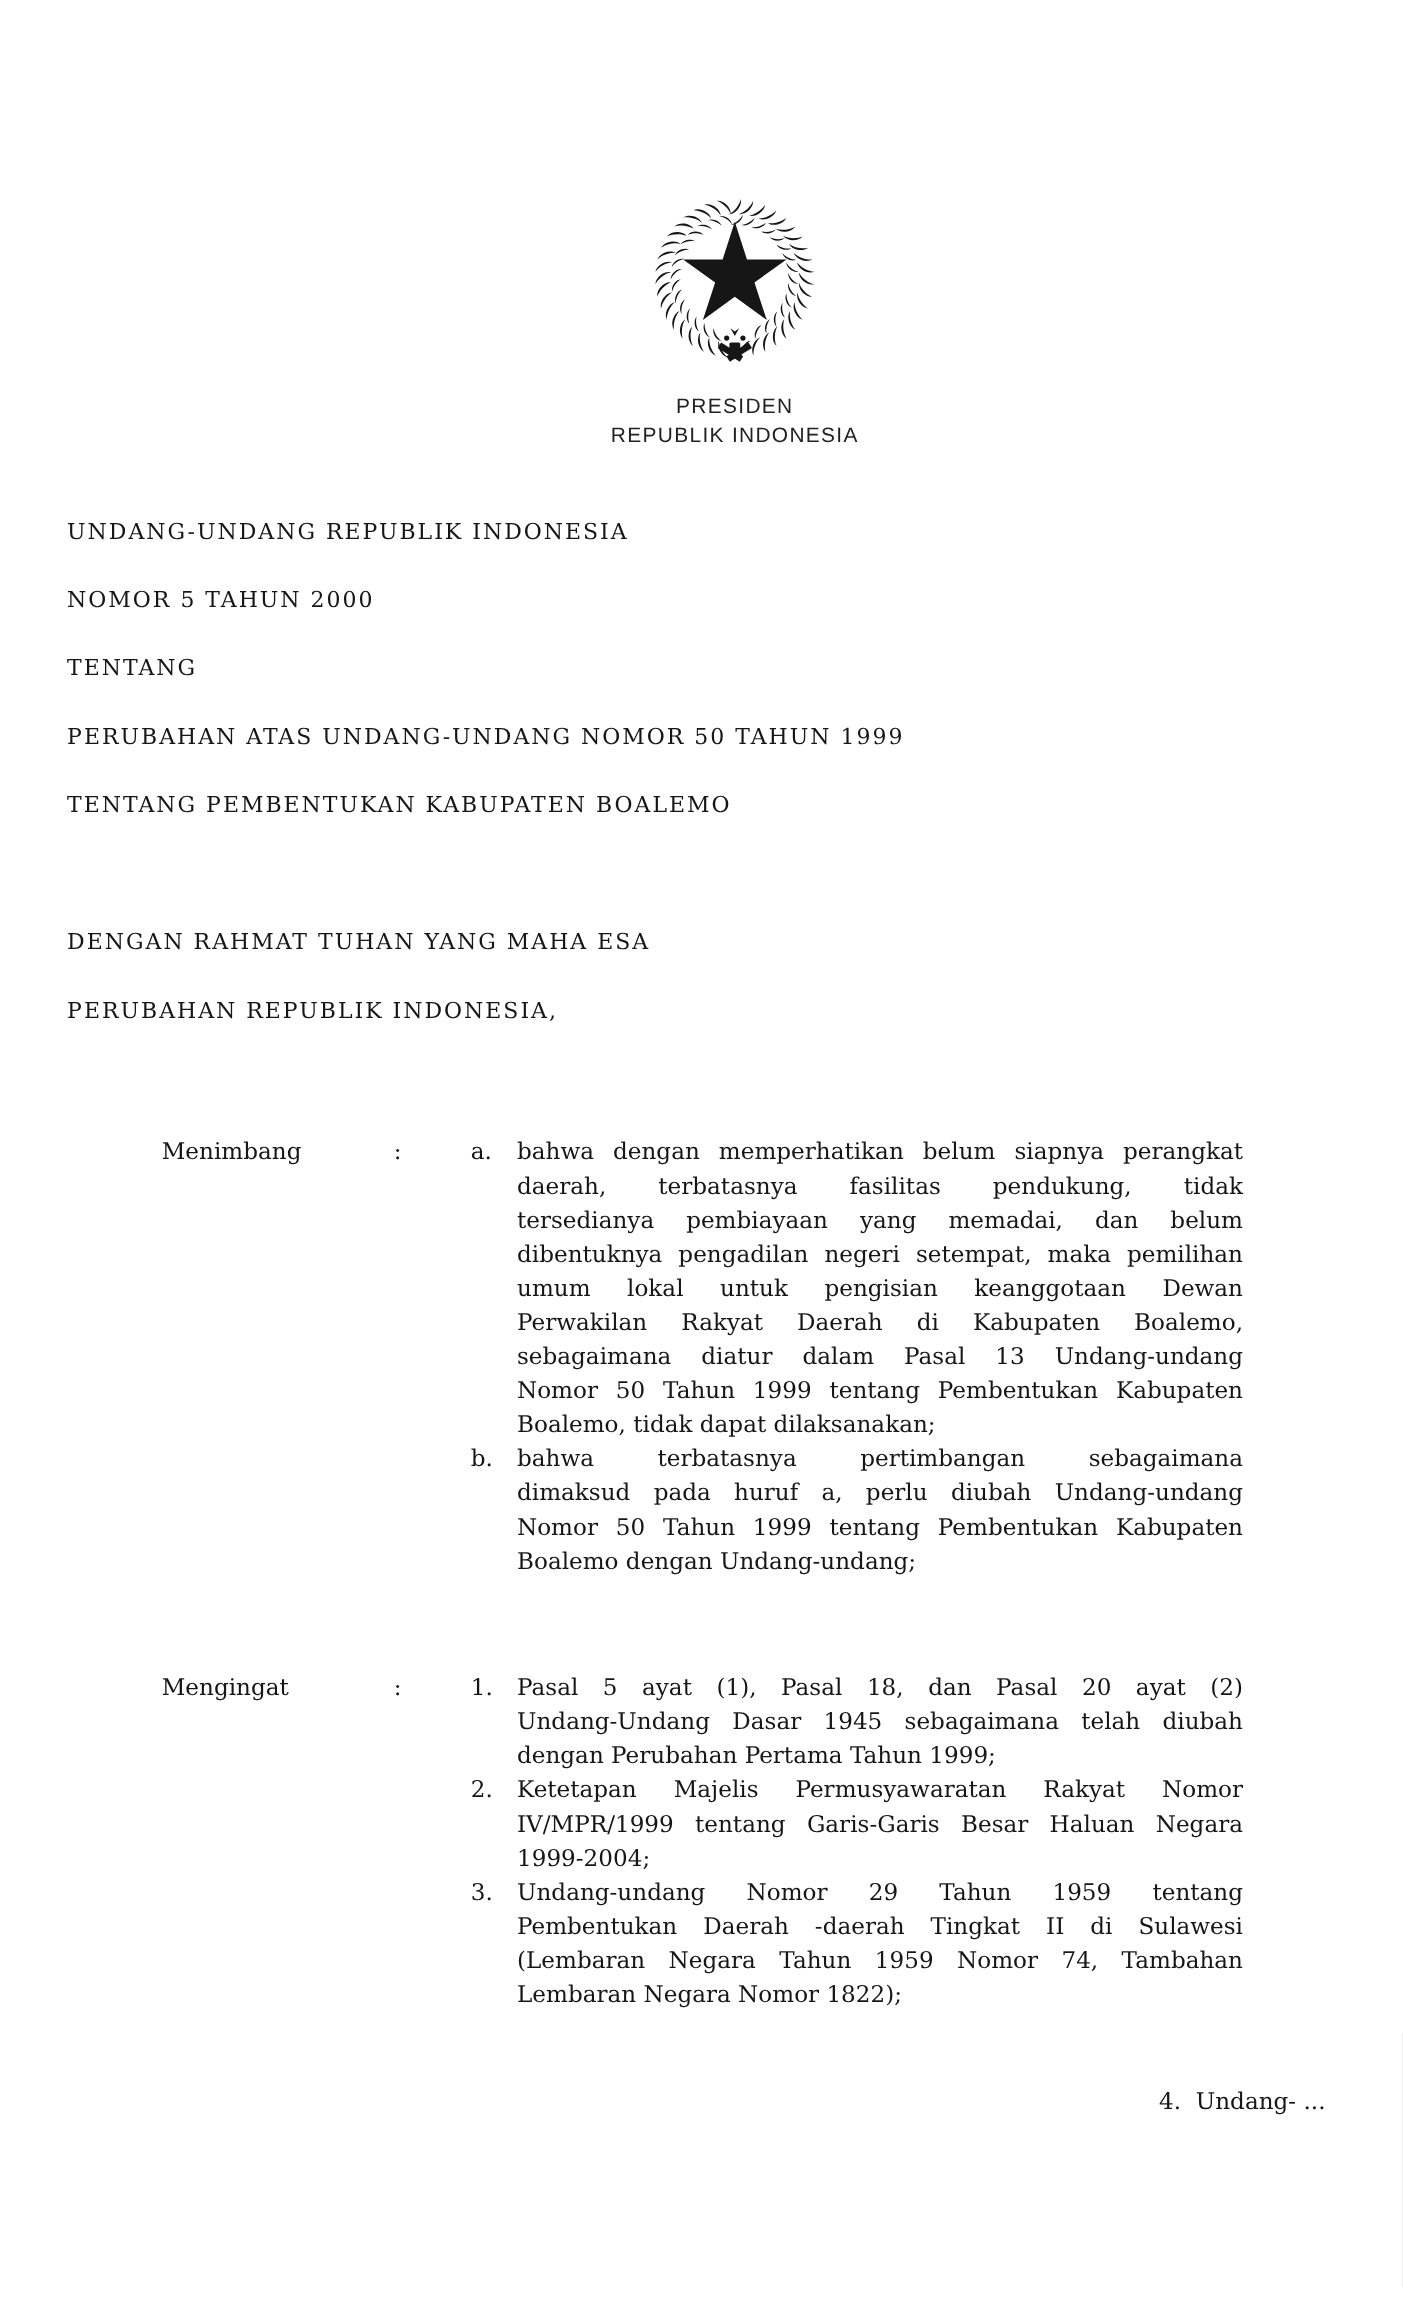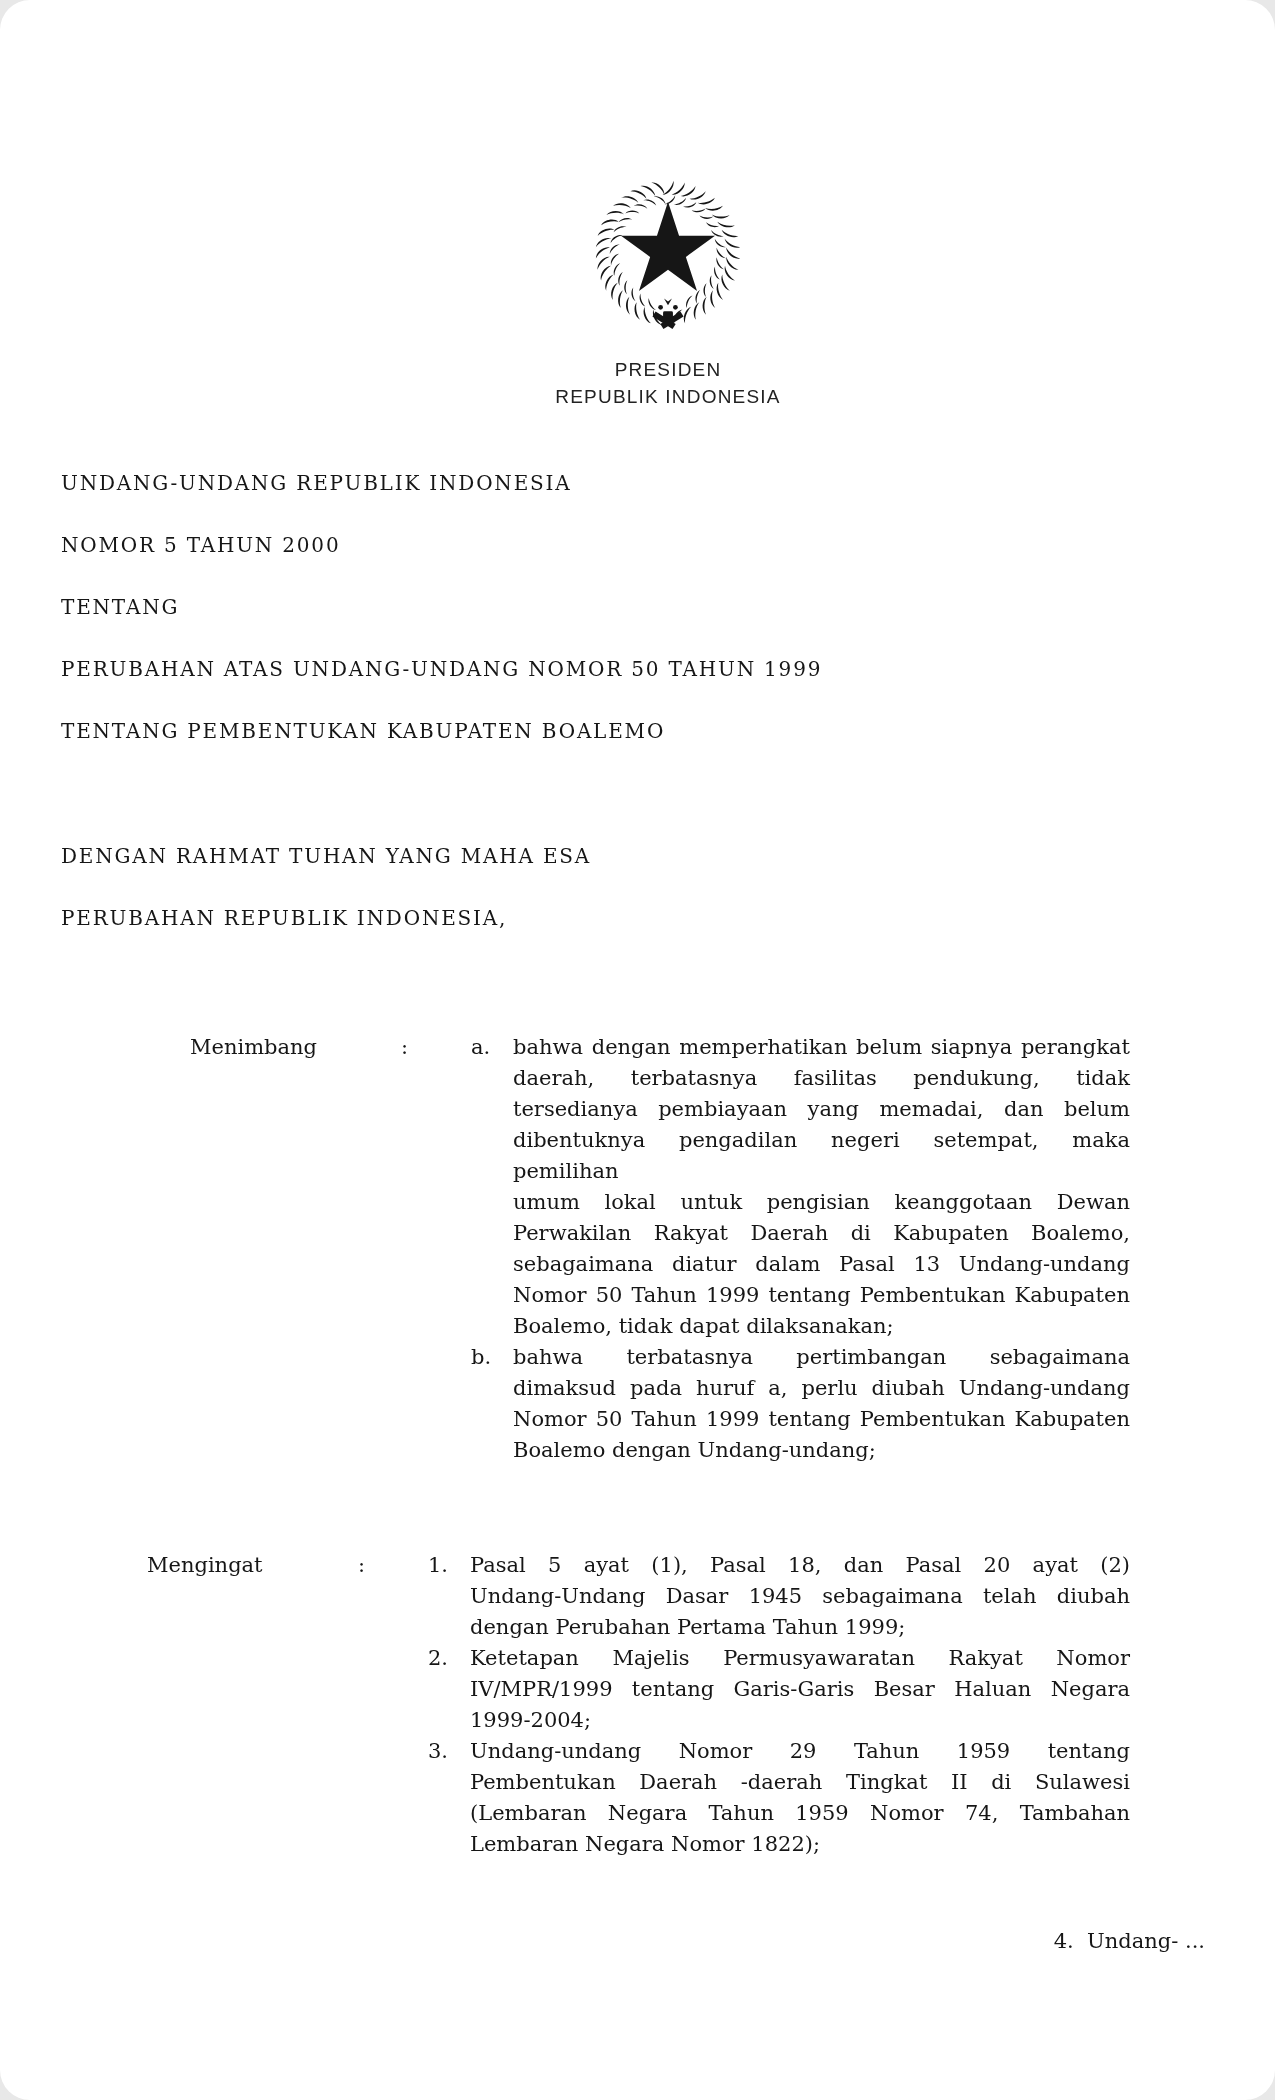--- a/index.html
+++ b/index.html
@@ -4,21 +4,20 @@
 <style>
   html,body{margin:0;padding:0;background:#e8e8e8;}
   .page{
     position:relative;
     width:1275px;height:2100px;
     margin:0 auto;
     background:#ffffff;
     color:#161616;
     font-family:"DejaVu Serif","Liberation Serif",serif;
     overflow:hidden;
-    border-radius:30px;
   }
   
   .centered-col{padding-left:61px;text-align:center;}
 
   
   .letterhead{padding-top:176px;}
   .emblem{width:158px;height:158px;display:inline-block;}
   .agency{
     margin-top:18px;
     font-family:"Liberation Sans","DejaVu Sans",sans-serif;
@@ -42,21 +41,21 @@
   .preamble{margin-top:63px;}
 
   
   .clauses{padding-left:147px;padding-right:145px;font-size:21px;}
   .clause{
     display:grid;
     grid-template-columns:211px 70px 1fr;
     align-items:start;
   }
   .clause + .clause{margin-top:84px;}
-  .clause-menimbang{margin-top:83px;margin-left:43px;}
+  .clause-menimbang{margin-top:83px;}
   .clabel,.ccolon{line-height:31px;}
   .item{display:grid;grid-template-columns:42px 1fr;}
   .marker{line-height:31px;}
   .lines{min-width:0;}
   .jline{
     line-height:31px;
     text-align:justify;
     text-align-last:justify;
   }
   .lline{line-height:31px;text-align:left;}

